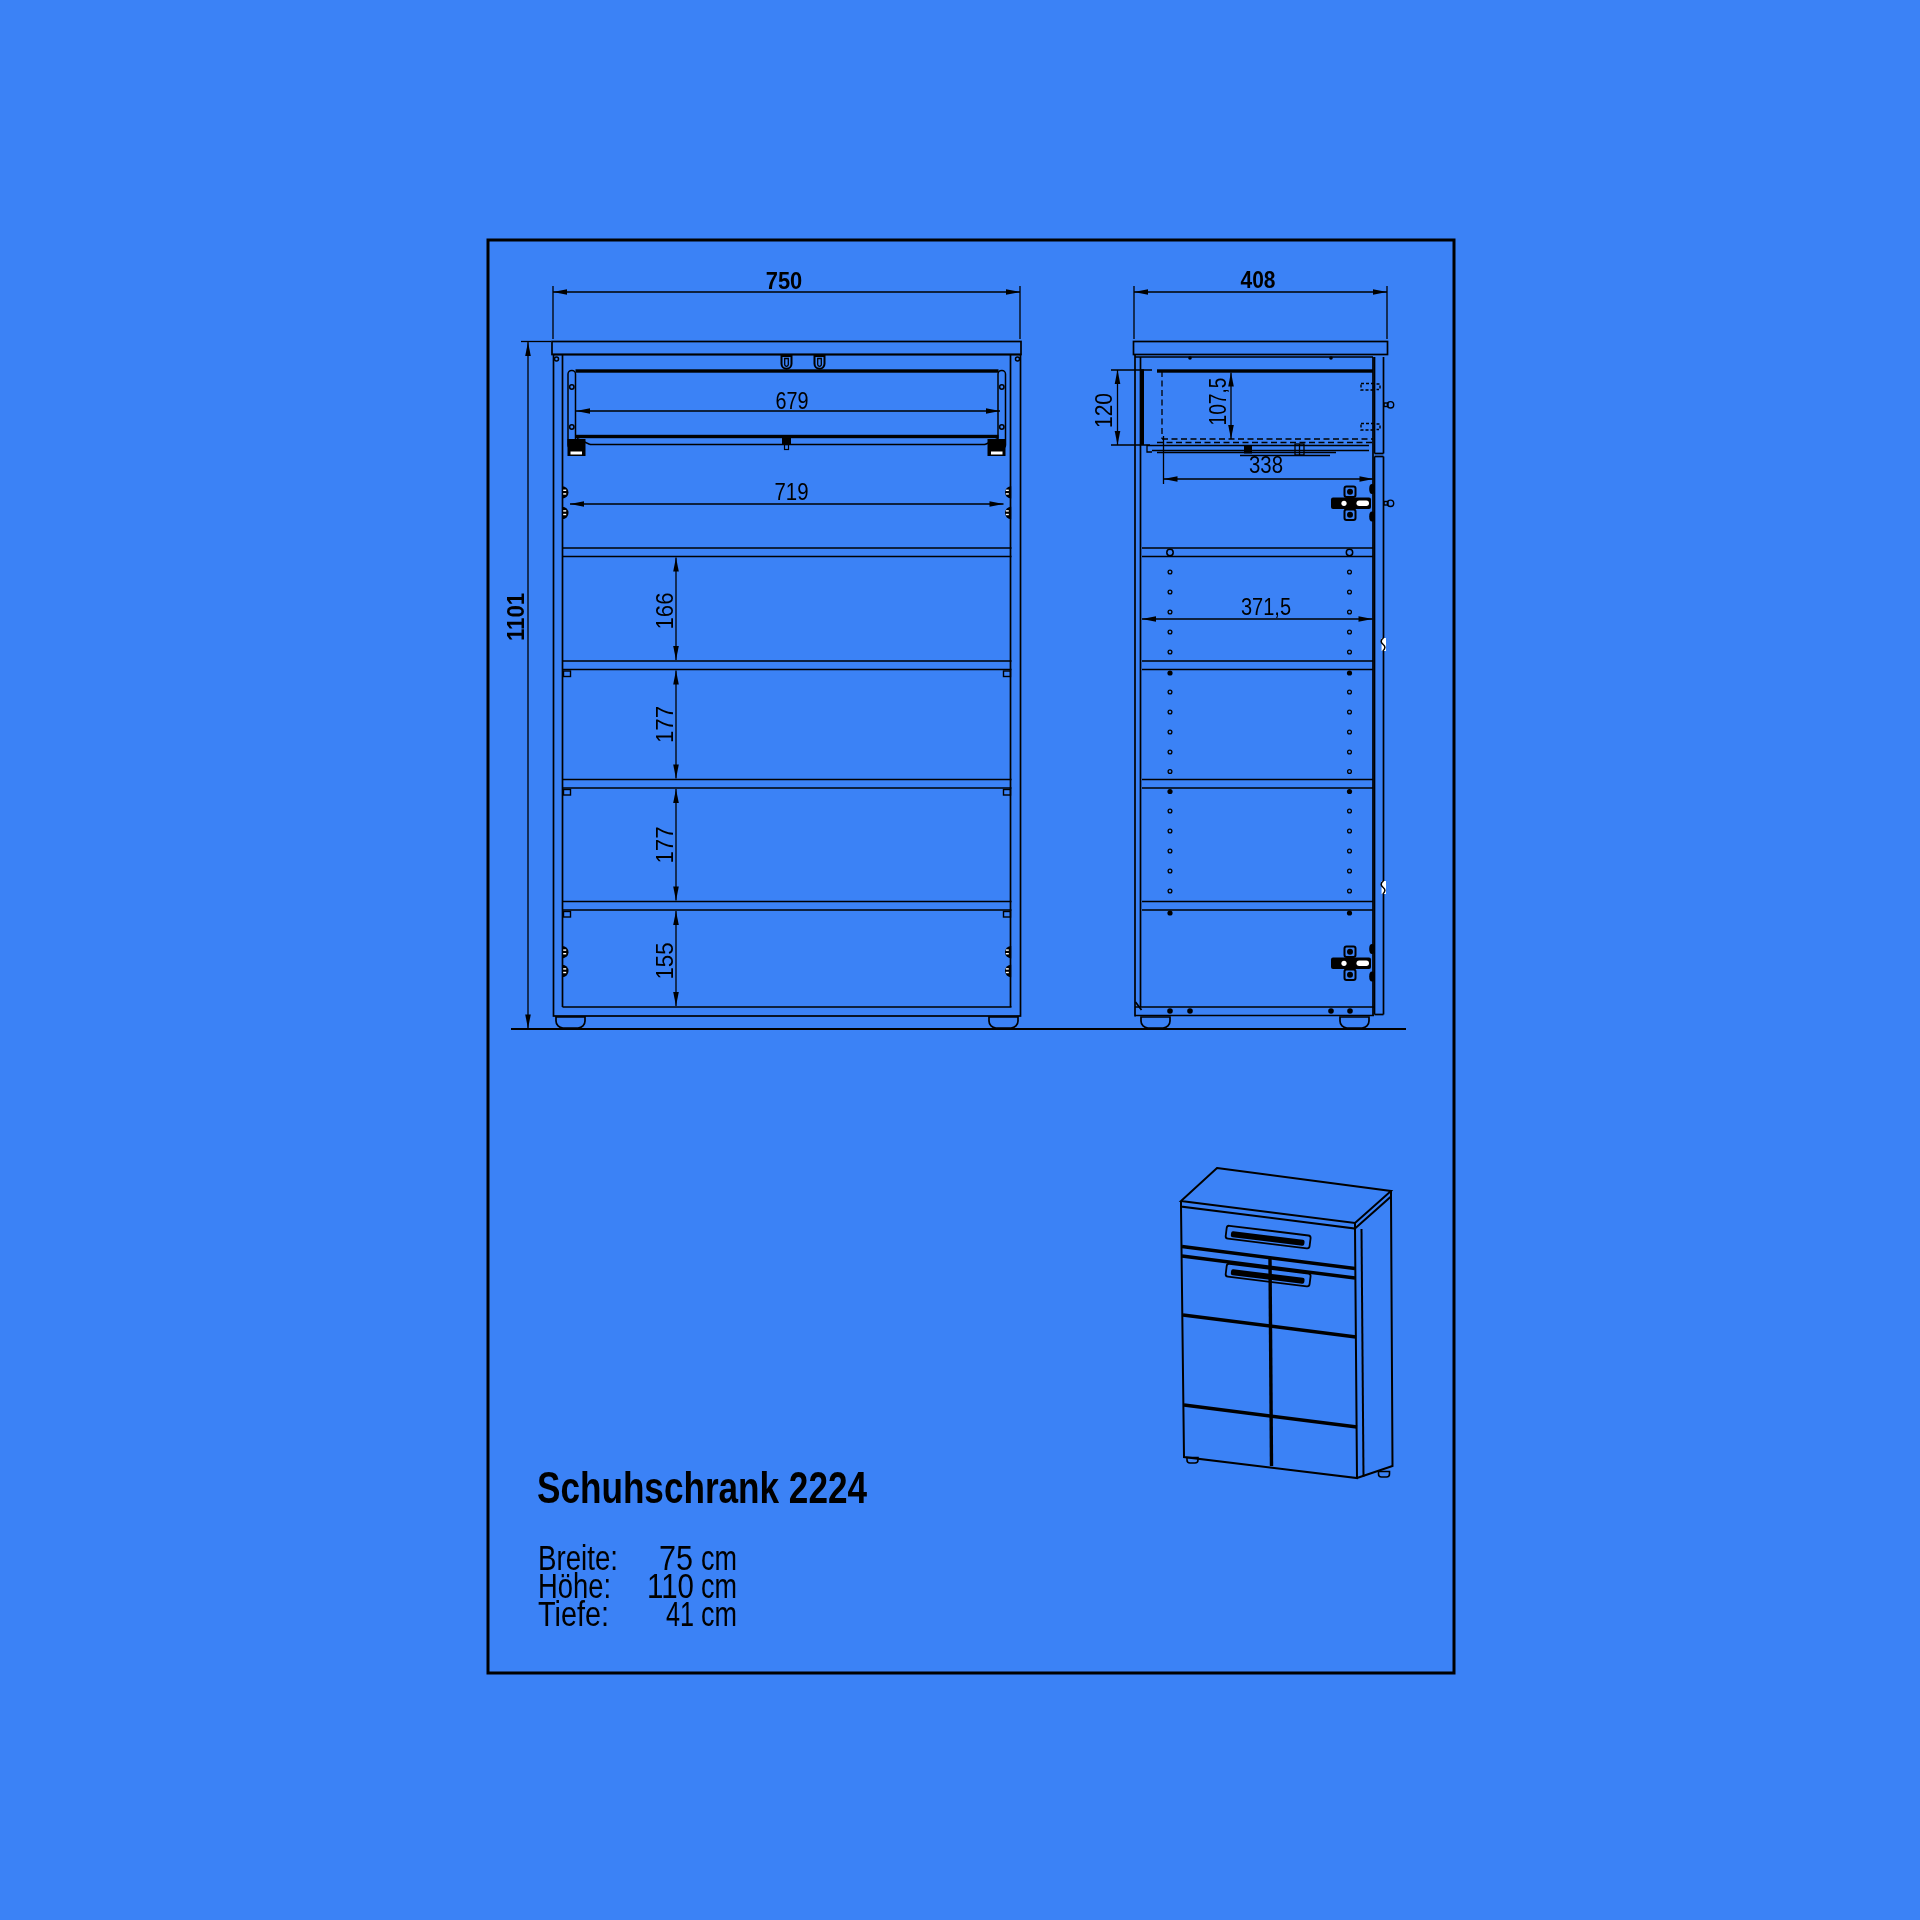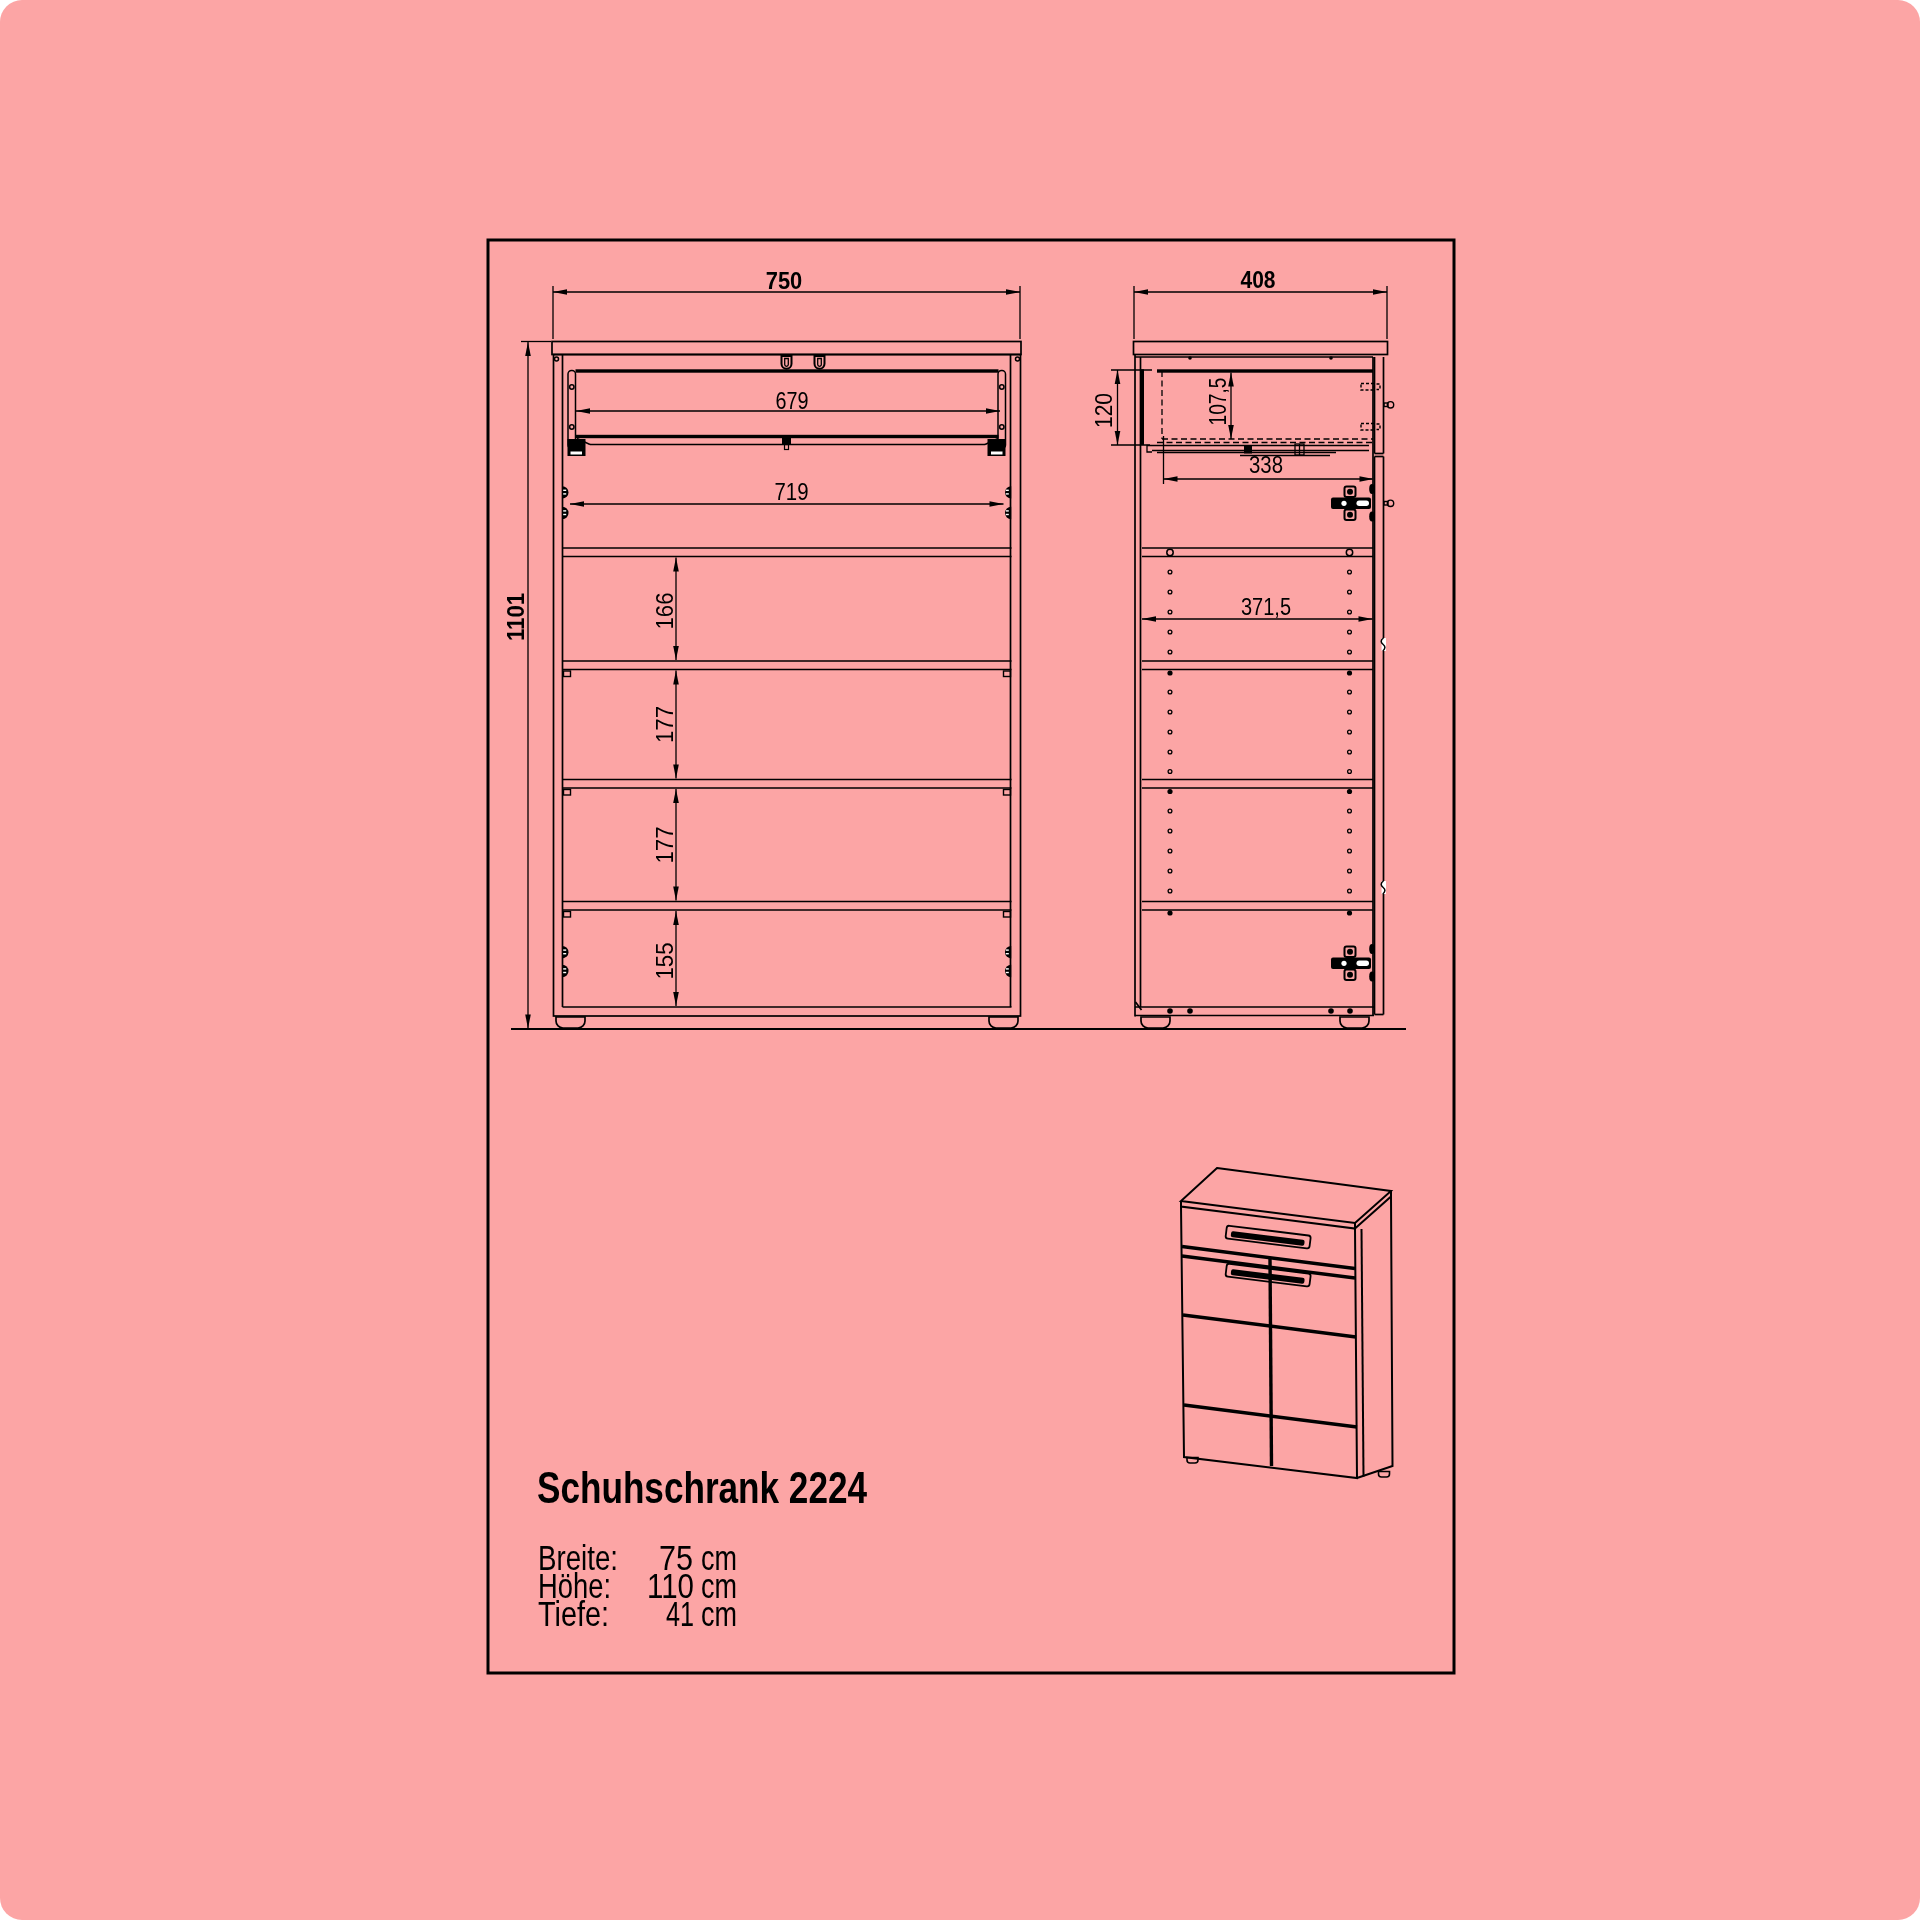--- a/index.html
+++ b/index.html
@@ -1,16 +1,16 @@
 <!DOCTYPE html>
 <html><head>
 <meta charset="utf-8">
 <style>
   html,body{margin:0;padding:0;background:#ffffff;}
-  #page{position:relative;width:1920px;height:1920px;background:#fca5a5;overflow:hidden;border-radius:22px;}
+  #page{position:relative;width:1920px;height:1920px;background:#3b82f6;overflow:hidden;}
   svg{position:absolute;left:0;top:0;}
   .dim{font-family:"Liberation Sans", sans-serif;font-size:24px;fill:#000;}
   .dimb{font-family:"Liberation Sans", sans-serif;font-size:24px;font-weight:bold;fill:#000;}
 </style>
 </head>
 <body>
 <div id="page">
 <svg width="1920" height="1920" viewBox="0 0 1920 1920" fill="none" stroke-linecap="butt">
 
 <rect x="488" y="240" width="966" height="1433" stroke="#000" stroke-width="3"></rect>

